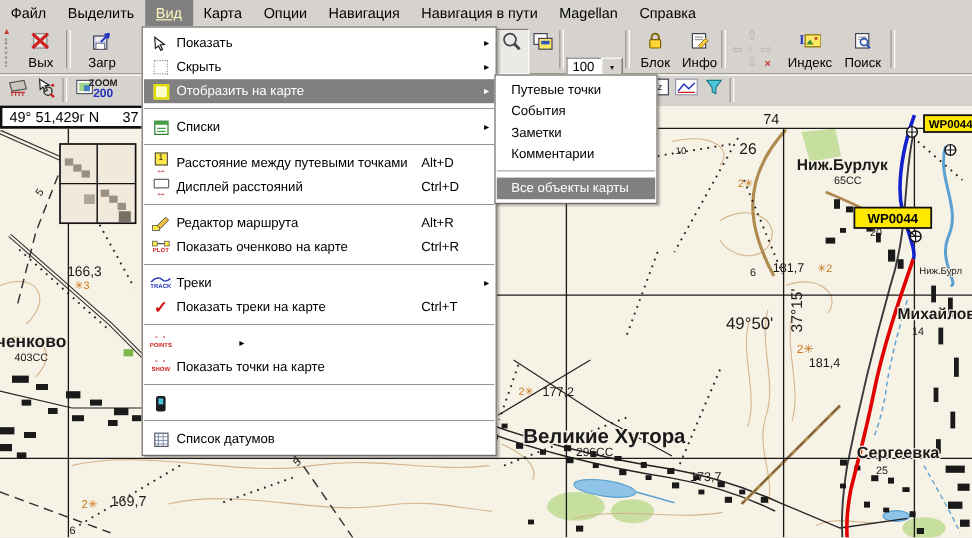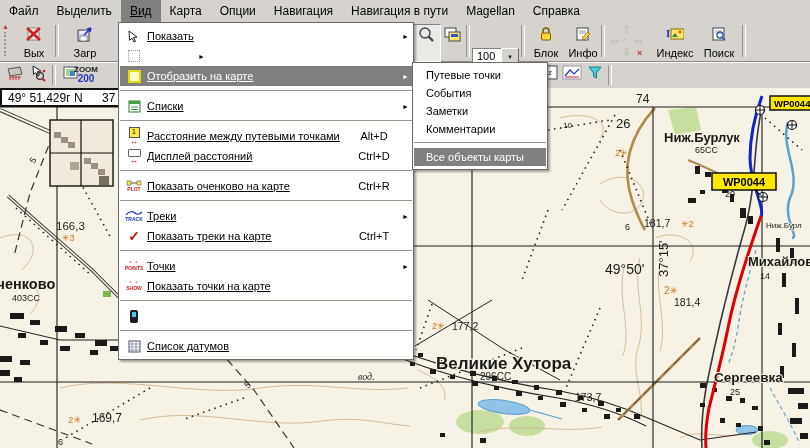--- a/index.html
+++ b/index.html
@@ -3,21 +3,21 @@
 <meta charset="utf-8">
 <style>
   html,body{margin:0;padding:0;}
   body{width:810px;height:448px;overflow:hidden;position:relative;
        background:#d6d3ce;font-family:"Liberation Sans",sans-serif;
        -webkit-font-smoothing:none;color:#000;}
   
   #menubar{position:absolute;left:0;top:0;width:810px;height:22px;background:#d6d3ce;
            display:flex;align-items:stretch;font-size:12px;}
   .mb-item{padding:4px 9px 3px 9px;cursor:default;white-space:nowrap;}
-  .mb-item.active{background:#808080;color:#000000;text-decoration:underline;}
+  .mb-item.active{background:#808080;color:#fef9c3;text-decoration:underline;}
   
   #toolbar1{position:absolute;left:0;top:22px;width:810px;height:39px;background:#d6d3ce;
             border-bottom:1px solid #8e8a81;}
   #toolbar2{position:absolute;left:0;top:62px;width:810px;height:25px;background:#d6d3ce;
             border-top:1px solid #fff;border-bottom:1px solid #9a968d;}
   .tb-btn{position:absolute;top:2px;height:34px;display:flex;flex-direction:column;
           align-items:center;justify-content:space-between;font-size:11px;padding:1px 2px;}
   .tb-btn .lbl{line-height:11px;}
   .tb-sep{position:absolute;top:3px;width:2px;height:32px;
           border-left:1px solid #9a968d;border-right:1px solid #fff;}
@@ -55,22 +55,22 @@
   
   .popup{position:absolute;background:#fff;border:1px solid #6e6b63;
          box-shadow:inset 1px 1px 0 #fff, 2px 2px 2px rgba(60,60,60,.45);
          z-index:10;font-size:11px;}
   #viewmenu{left:118px;top:22px;width:294px;padding:3px 0;}
   #submenu{left:412px;top:62px;width:134px;padding:3px 0;z-index:11;}
   .mi{height:20px;display:flex;align-items:center;margin:0 1px;padding:0 1px;}
   .mi.hl{background:#808080;color:#fff;}
   .mi.dis{color:#a19d96;}
   .mic{width:26px;display:flex;justify-content:center;align-items:center;flex:0 0 26px;}
-  .mil{flex:1;white-space:nowrap;text-decoration:underline;}
-  .mis{flex:0 0 46px;text-align:center;}
+  .mil{flex:1;white-space:nowrap;}
+  .mis{flex:0 0 46px;text-align:left;}
   .mia{flex:0 0 12px;font-size:7px;text-align:right;padding-right:2px;}
   .msep{border-top:1px solid #9a968d;border-bottom:1px solid #fff;margin:4px 1px;height:0;}
   .smi{height:18px;display:flex;align-items:center;margin:0 1px;padding:0 4px 0 12px;}
   .smi.hl{background:#808080;color:#fff;}
   
   .dash-sq{width:10px;height:10px;border:1px dotted #999;}
   .yel-sq{width:9px;height:9px;border:2px solid #dedc00;background:#ffffc8;}
   .ic-col{display:flex;flex-direction:column;align-items:center;line-height:6px;}
   .one-box{width:9px;height:9px;background:#ffe84a;border:1px solid #555;font-size:7px;
            line-height:8px;text-align:center;color:#000;}
@@ -535,20 +535,21 @@
         </svg>
     </span>
     <span class="mil">Показать</span>
     <span class="mis"></span>
       <span class="mia">►</span>
   </div>
   <div class="mi">
     <span class="mic">
         <span class="dash-sq"></span>
       </span>
+    <span class="mil">Скрыть</span>
     <span class="mis"></span>
       <span class="mia">►</span>
   </div>
   <div class="mi hl">
     <span class="mic">
         <span class="yel-sq"></span>
       </span>
     <span class="mil">Отобразить на карте</span>
     <span class="mis"></span>
       <span class="mia">►</span>
@@ -584,20 +585,31 @@
       <span class="ic-col">
           <span class="disp-box"></span>
       <span class="red-arr">↔</span>
         </span>
     </span>
     <span class="mil">Дисплей расстояний</span>
     <span class="mis">Ctrl+D</span>
       <span class="mia"></span>
   </div>
   <div class="msep"></div>
+  <div class="mi">
+    <span class="mic">
+      <svg width="16" height="13">
+          <rect x="1" y="8" width="6" height="4" fill="#ffe84a" stroke="#555" stroke-width=".7"></rect>
+      <path d="M5,8 L12,1 L14.5,3.5 L7.5,10.5 Z" fill="#f0c040" stroke="#333" stroke-width=".7"></path>
+        </svg>
+    </span>
+    <span class="mil">Редактор маршрута</span>
+    <span class="mis">Alt+R</span>
+      <span class="mia"></span>
+  </div>
   <div class="mi">
     <span class="mic">
       <span class="ic-col">
         <svg width="16" height="6">
             <rect x="1" y="1" width="4" height="4" fill="#ffe84a" stroke="#555" stroke-width=".6"></rect>
         <rect x="11" y="1" width="4" height="4" fill="#ffe84a" stroke="#555" stroke-width=".6"></rect>
         <line x1="5" y1="3" x2="11" y2="3" stroke="#555"></line>
           </svg>
         <span class="tiny-red">PLOT</span>
       </span>
@@ -629,21 +641,20 @@
       <span class="mia"></span>
   </div>
   <div class="msep"></div>
   <div class="mi">
     <span class="mic">
       <span class="ic-col">
           <span class="dots-red">° °</span>
       <span class="tiny-red">POINTS</span>
         </span>
     </span>
-    <span class="mil">Точки</span>
     <span class="mis"></span>
       <span class="mia">►</span>
   </div>
   <div class="mi">
     <span class="mic">
       <span class="ic-col">
           <span class="dots-red">° °</span>
       <span class="tiny-red">SHOW</span>
         </span>
     </span>

